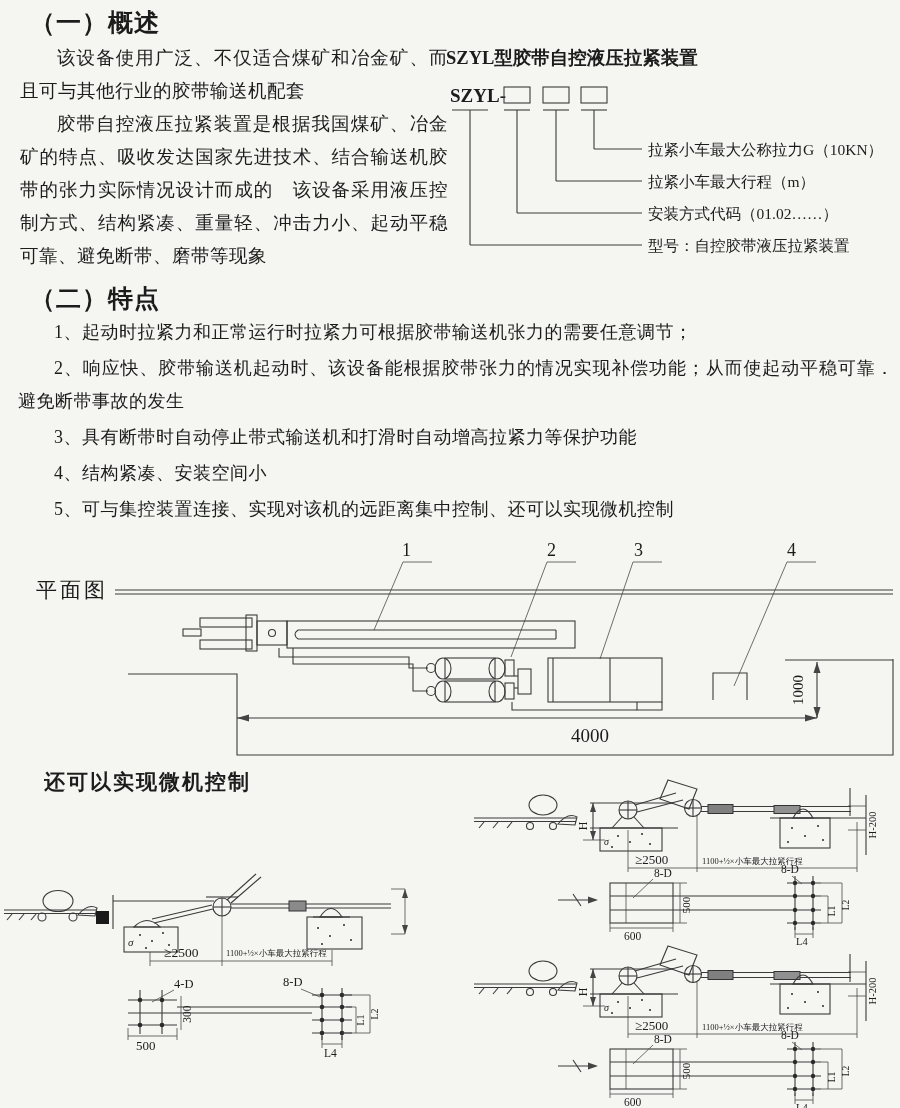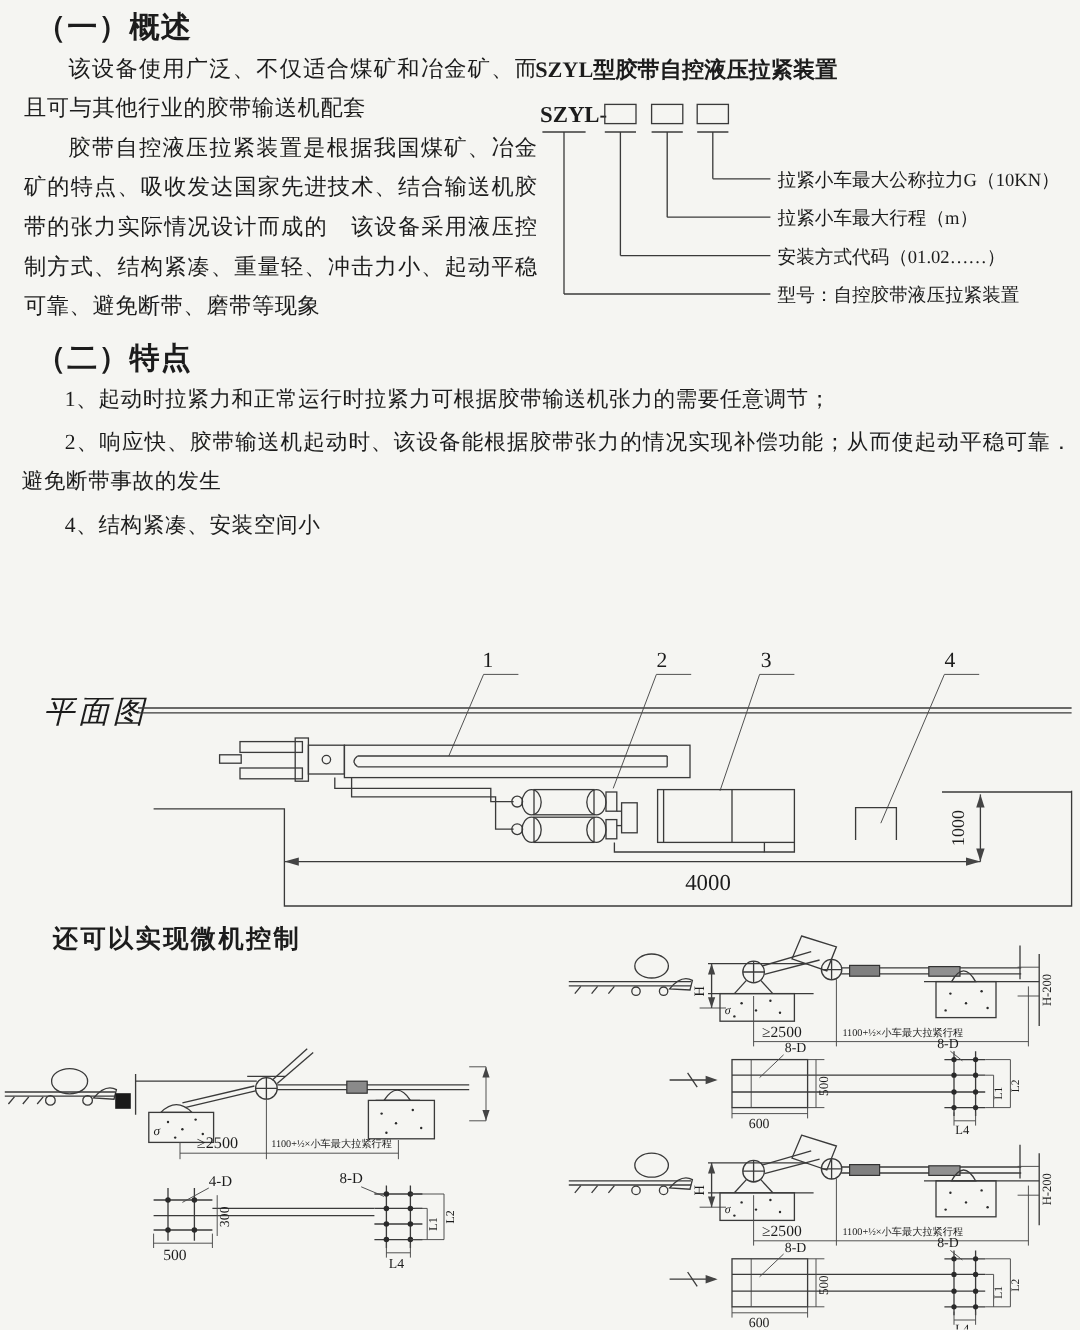--- a/index.html
+++ b/index.html
@@ -4,21 +4,21 @@
 <style>
   html,body{margin:0;padding:0;}
   body{
     width:900px;height:1108px;position:relative;overflow:hidden;
     background:#f5f5f2;color:#1c1c1c;
     font-family:"Liberation Serif", serif;
   }
   .abs{position:absolute;}
   .h1{font-size:25px;font-weight:bold;letter-spacing:1px;}
   .h2{font-size:21px;font-weight:bold;letter-spacing:2px;}
-  .planlabel{font-size:26px;letter-spacing:3px;font-style:italic;}
+  .planlabel{font-size:21px;letter-spacing:3px;}
   .body-col{width:428px;font-size:18.5px;line-height:33px;text-align:justify;letter-spacing:.5px;}
   .body-col p{margin:0;text-indent:2em;}
   .features{width:876px;font-size:18px;line-height:33px;text-align:justify;letter-spacing:.5px;}
   .features p{margin:0 0 3px 0;text-indent:2em;}
   svg{position:absolute;}
   svg text{font-family:"Liberation Serif", serif;fill:#1c1c1c;}
   .ln{stroke:#3a3a3a;stroke-width:1.1;fill:none;}
   .thin{stroke:#4a4a4a;stroke-width:.8;fill:none;}
   .dot{fill:#2a2a2a;stroke:none;}
   .spec{fill:#444;stroke:none;}
@@ -57,21 +57,23 @@
   <text x="208" y="113" font-size="15.5">拉紧小车最大公称拉力G（10KN）</text>
   <text x="208" y="145" font-size="15.5">拉紧小车最大行程（m）</text>
   <text x="208" y="177" font-size="15.5">安装方式代码（01.02……）</text>
   <text x="208" y="209" font-size="15.5">型号：自控胶带液压拉紧装置</text>
 </svg>
 
 <div class="abs h1" style="left:30px;top:282px;">（二）特点</div>
 <div class="abs features" style="left:18px;top:316px;">
   <p>1、起动时拉紧力和正常运行时拉紧力可根据胶带输送机张力的需要任意调节；</p>
   <p>2、响应快、胶带输送机起动时、该设备能根据胶带张力的情况实现补偿功能；从而使起动平稳可靠．避免断带事故的发生</p>
+  <p>3、具有断带时自动停止带式输送机和打滑时自动增高拉紧力等保护功能</p>
   <p>4、结构紧凑、安装空间小</p>
+  <p>5、可与集控装置连接、实现对该机的远距离集中控制、还可以实现微机控制</p>
 </div>
 
 <div class="abs planlabel" style="left:36px;top:576px;">平面图</div>
 
 <svg style="left:0;top:525px;" width="900" height="245" viewBox="0 525 900 245">
 
   <g class="ln">
     <line x1="115" y1="590" x2="893" y2="590"></line>
       <line x1="115" y1="594" x2="893" y2="594"></line>
   </g>

